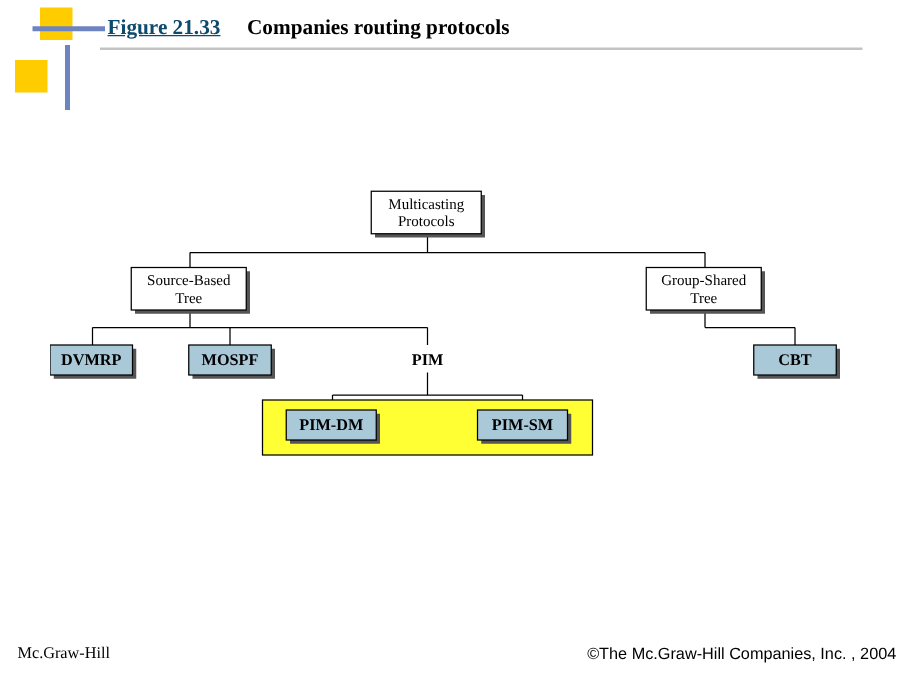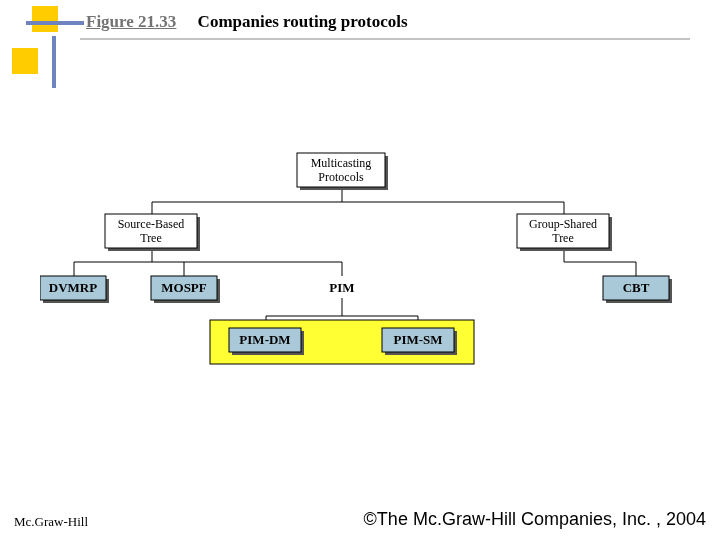--- a/index.html
+++ b/index.html
@@ -3,24 +3,24 @@
 <meta charset="utf-8">
 <style>
   * { box-sizing: border-box; margin: 0; padding: 0; }
   body { width: 720px; height: 540px; background: #fff; font-family: "Times New Roman", serif; position: relative; }
   .accent { position: absolute; }
   .accent.y1 { left: 32px; top: 6px; width: 26px; height: 26px; background: #ffcc00; }
   .accent.y2 { left: 12px; top: 48px; width: 26px; height: 26px; background: #ffcc00; }
   .accent.b1 { left: 26px; top: 21px; width: 58px; height: 4px; background: #6d84c1; }
   .accent.b2 { left: 52px; top: 36px; width: 4px; height: 52px; background: #6d84c1; }
   .figline { position: absolute; left: 86px; top: 12px; font-size: 17px; font-weight: bold; color: #000; }
-  .figline .num { color: #737373; text-decoration: underline; }
+  .figline .num { color: #0c4a6e; text-decoration: underline; }
   .divider { position: absolute; left: 80px; top: 38px; width: 610px; height: 2px; background: #888; opacity: .5; }
   .foot-l { position: absolute; left: 14px; bottom: 10px; font-family: Liberation Serif, serif; font-size: 13px; }
-  .foot-r { position: absolute; right: 14px; bottom: 10px; font-family: Arial, sans-serif; font-size: 18px; }
+  .foot-r { position: absolute; right: 3px; bottom: 10px; font-family: Arial, sans-serif; font-size: 13px; }
   svg { position: absolute; left: 40px; top: 150px; }
   .box { fill: #fff; stroke: #000; stroke-width: 1; }
   .box-blue { fill: #a9c9d8; stroke: #000; stroke-width: 1; }
   .shadow { fill: #555; }
   .yellow { fill: #ffff33; stroke: #000; stroke-width: 1; }
   .lbl { font-family: "Times New Roman", serif; font-size: 13px; text-anchor: middle; }
   .lbl-sm { font-family: "Times New Roman", serif; font-size: 12px; text-anchor: middle; }
   .bold { font-weight: bold; }
   .conn { stroke: #000; stroke-width: 1; fill: none; }
 </style>

